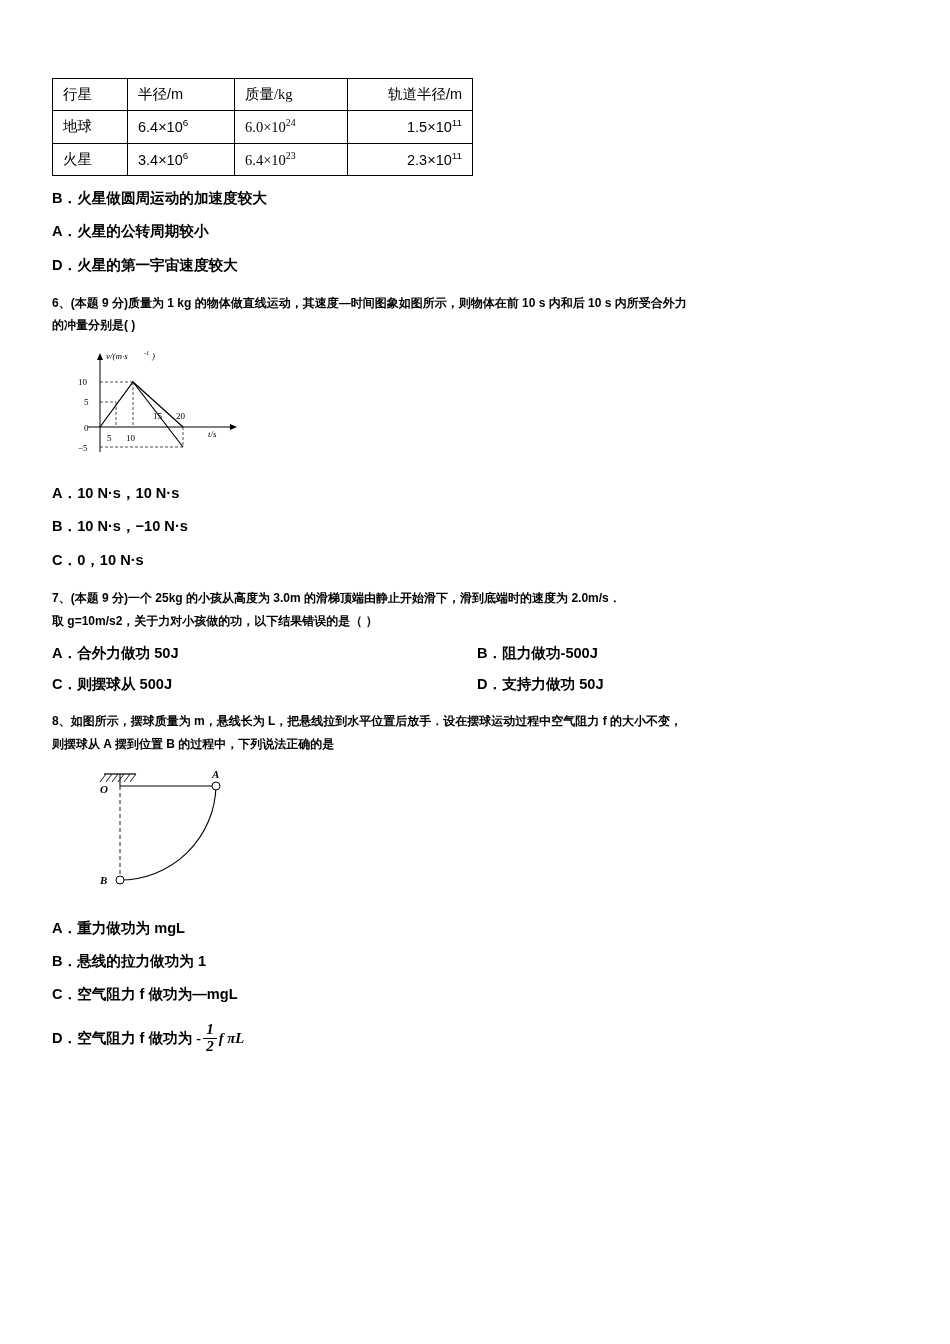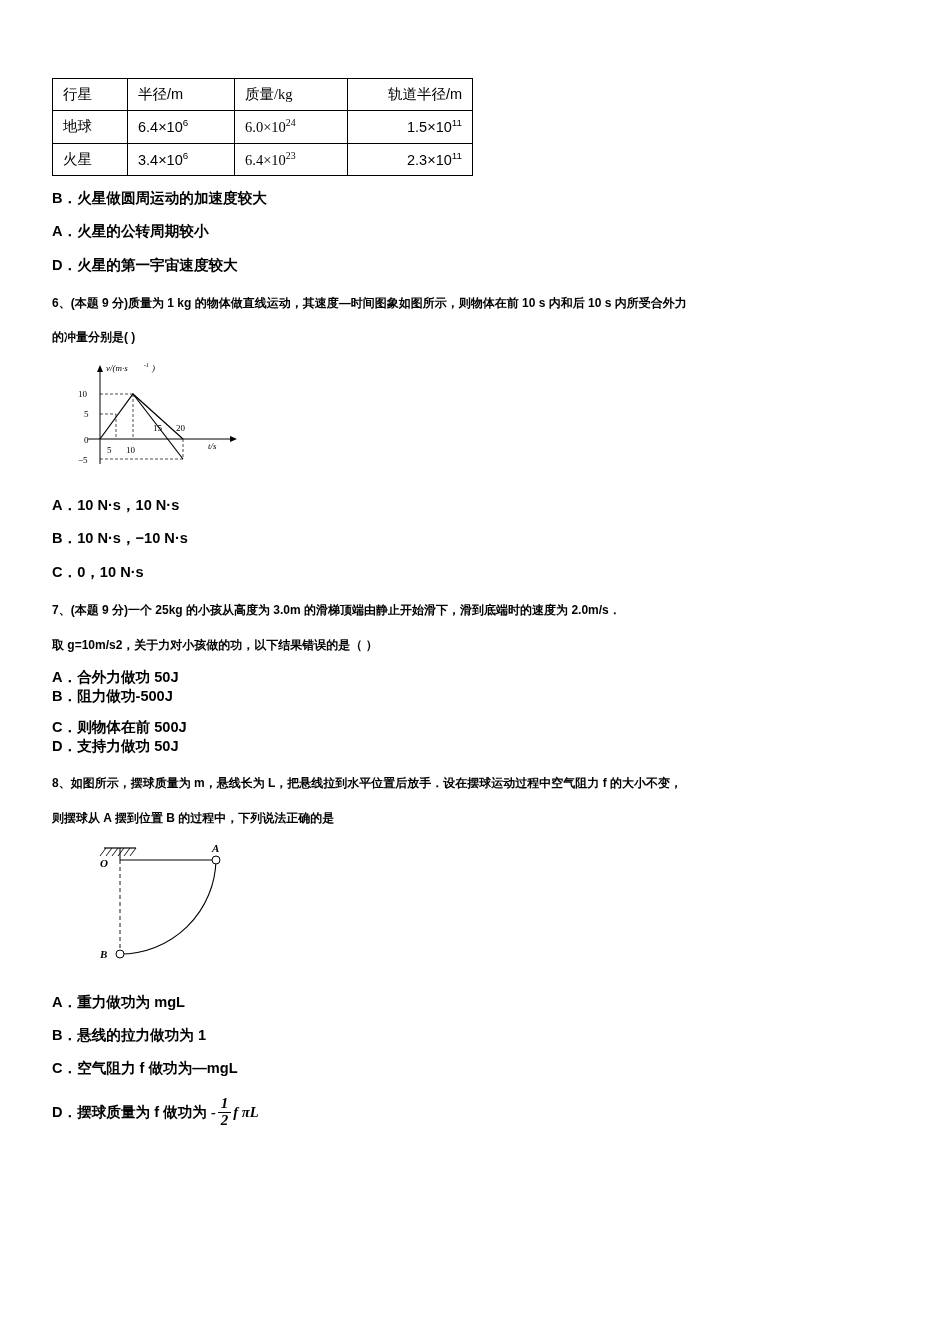--- a/index.html
+++ b/index.html
@@ -60,29 +60,28 @@
     min-width: 24px;
   }
   .q-text {
     font-family: "Liberation Sans", sans-serif;
     font-size: 12px;
     font-weight: bold;
     line-height: 1.9;
     margin: 16px 0 0 0;
     text-align: justify;
   }
-  .q-text.cont { margin-top: 12px; }
+  .q-text.cont { margin-top: 0; }
 
   .two-col {
     display: flex;
     font-family: "Liberation Sans", sans-serif;
     font-size: 14.6px;
     font-weight: bold;
     margin-top: 12px;
-    flex-direction: column;
   }
   .two-col .col { width: 50%; }
   .two-col .col .lab { display:inline-block; min-width: 24px; }
 
   
   .fig-vt {
     margin: 10px 0 0 6px;
   }
   
   .fig-pend {
@@ -196,21 +195,21 @@
     <div class="two-col">
       <div class="col">
         <span class="lab">A．</span><span>合外力做功 50J</span>
       </div>
       <div class="col">
         <span class="lab">B．</span><span>阻力做功-500J</span>
       </div>
     </div>
     <div class="two-col">
       <div class="col">
-        <span class="lab">C．</span><span>则物体在前 500J</span>
+        <span class="lab">C．</span><span>则摆球从 500J</span>
       </div>
       <div class="col">
         <span class="lab">D．</span><span>支持力做功 50J</span>
       </div>
     </div>
 
     <div class="q-text">8、如图所示，摆球质量为 m，悬线长为 L，把悬线拉到水平位置后放手．设在摆球运动过程中空气阻力 f 的大小不变，</div>
     <div class="q-text cont">则摆球从 A 摆到位置 B 的过程中，下列说法正确的是</div>
 
     <div class="fig-pend">
@@ -244,18 +243,18 @@
     <div class="opt-line">
       <span class="lab">A．</span><span>重力做功为 mgL</span>
     </div>
     <div class="opt-line">
       <span class="lab">B．</span><span>悬线的拉力做功为 1</span>
     </div>
     <div class="opt-line">
       <span class="lab">C．</span><span>空气阻力 f 做功为—mgL</span>
     </div>
     <div class="opt-line" style="margin-top:18px;">
-      <span class="lab">D．</span><span>摆球质量为 f 做功为</span>
+      <span class="lab">D．</span><span>空气阻力 f 做功为</span>
       <span class="mathi">-</span><span class="frac"><span class="num">1</span><span class="den">2</span></span><span class="mathi">f πL</span>
     </div>
 
   </div>
 </div>
 
 </body></html>

